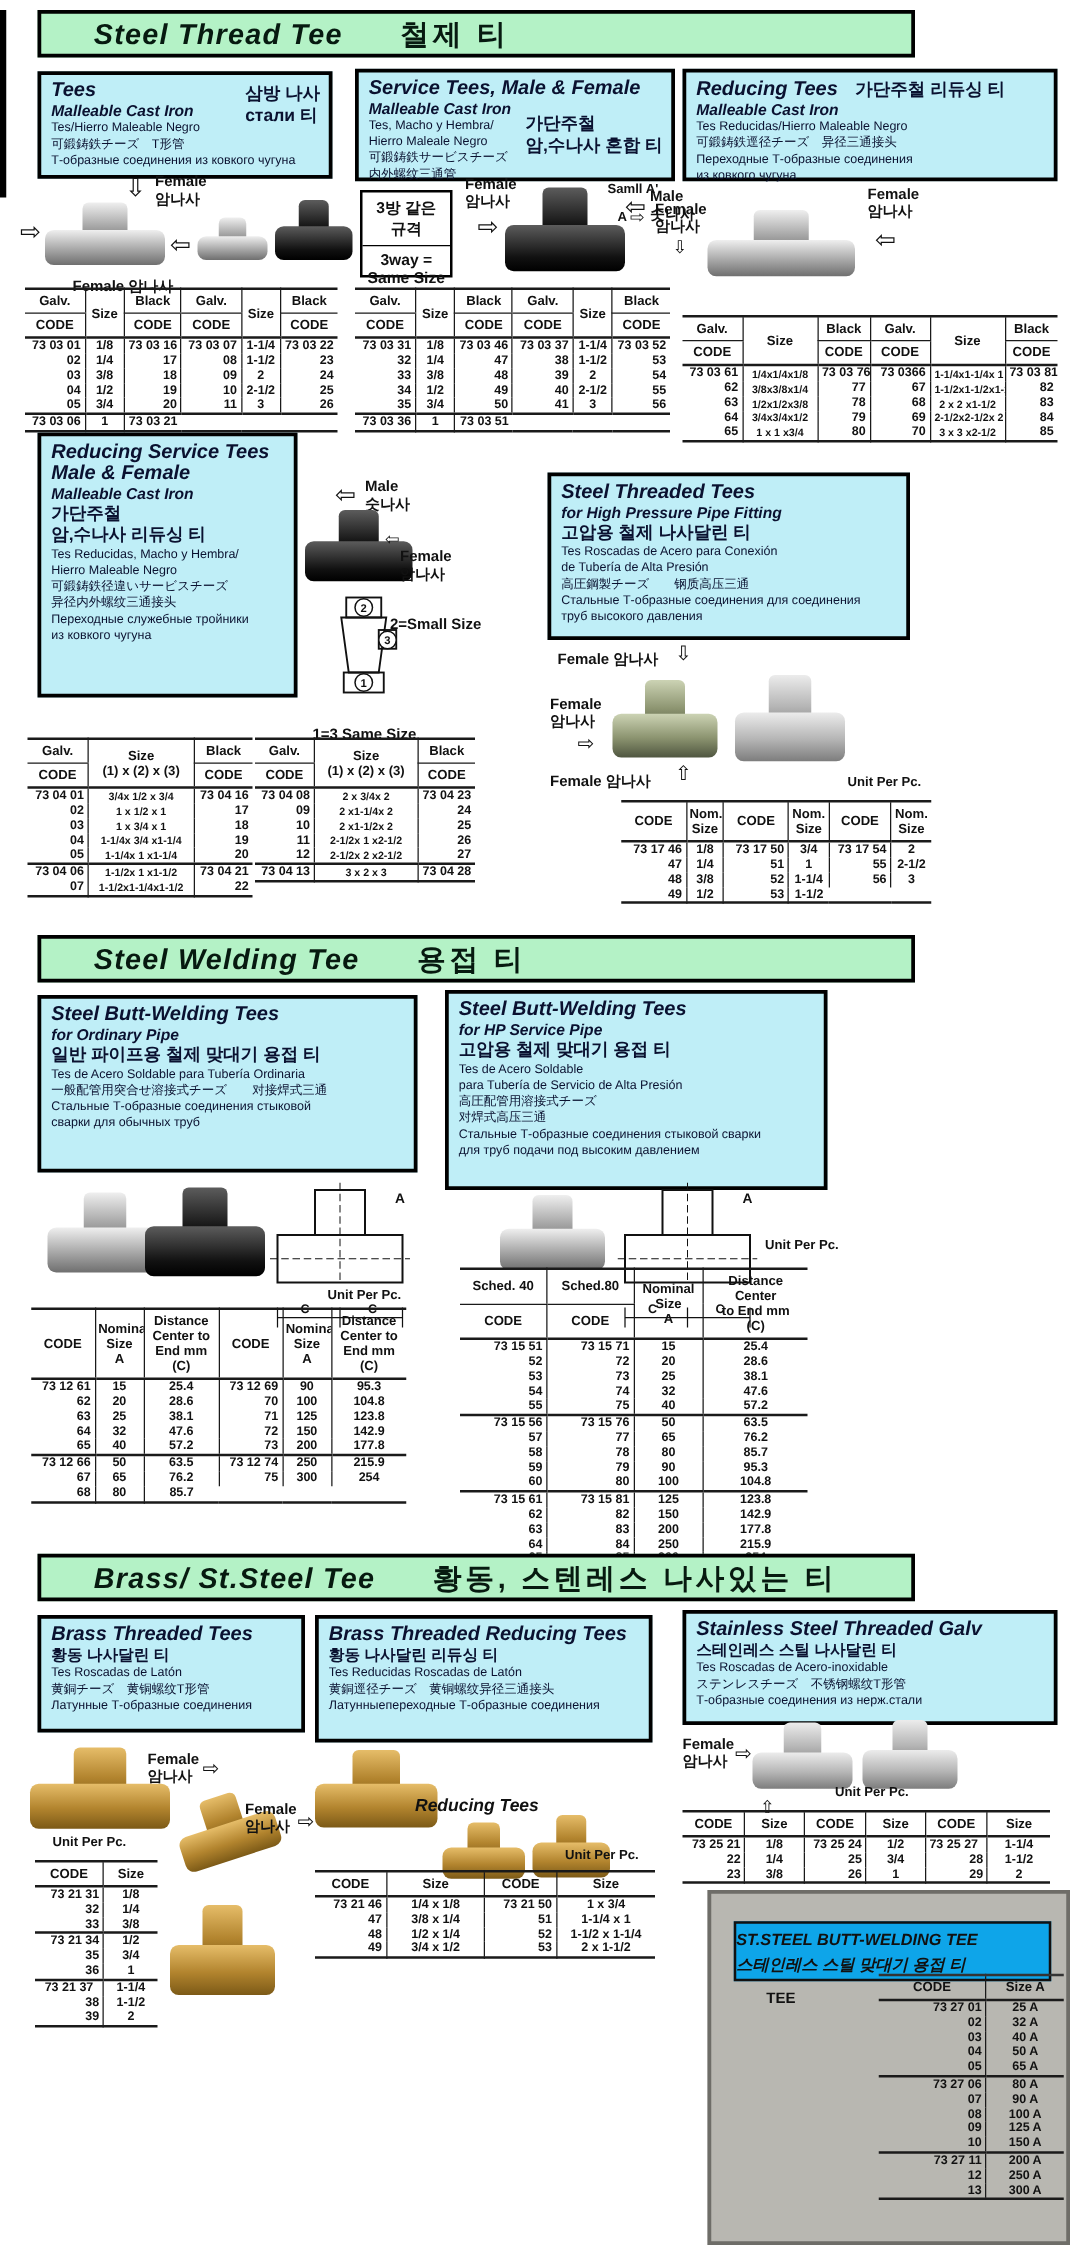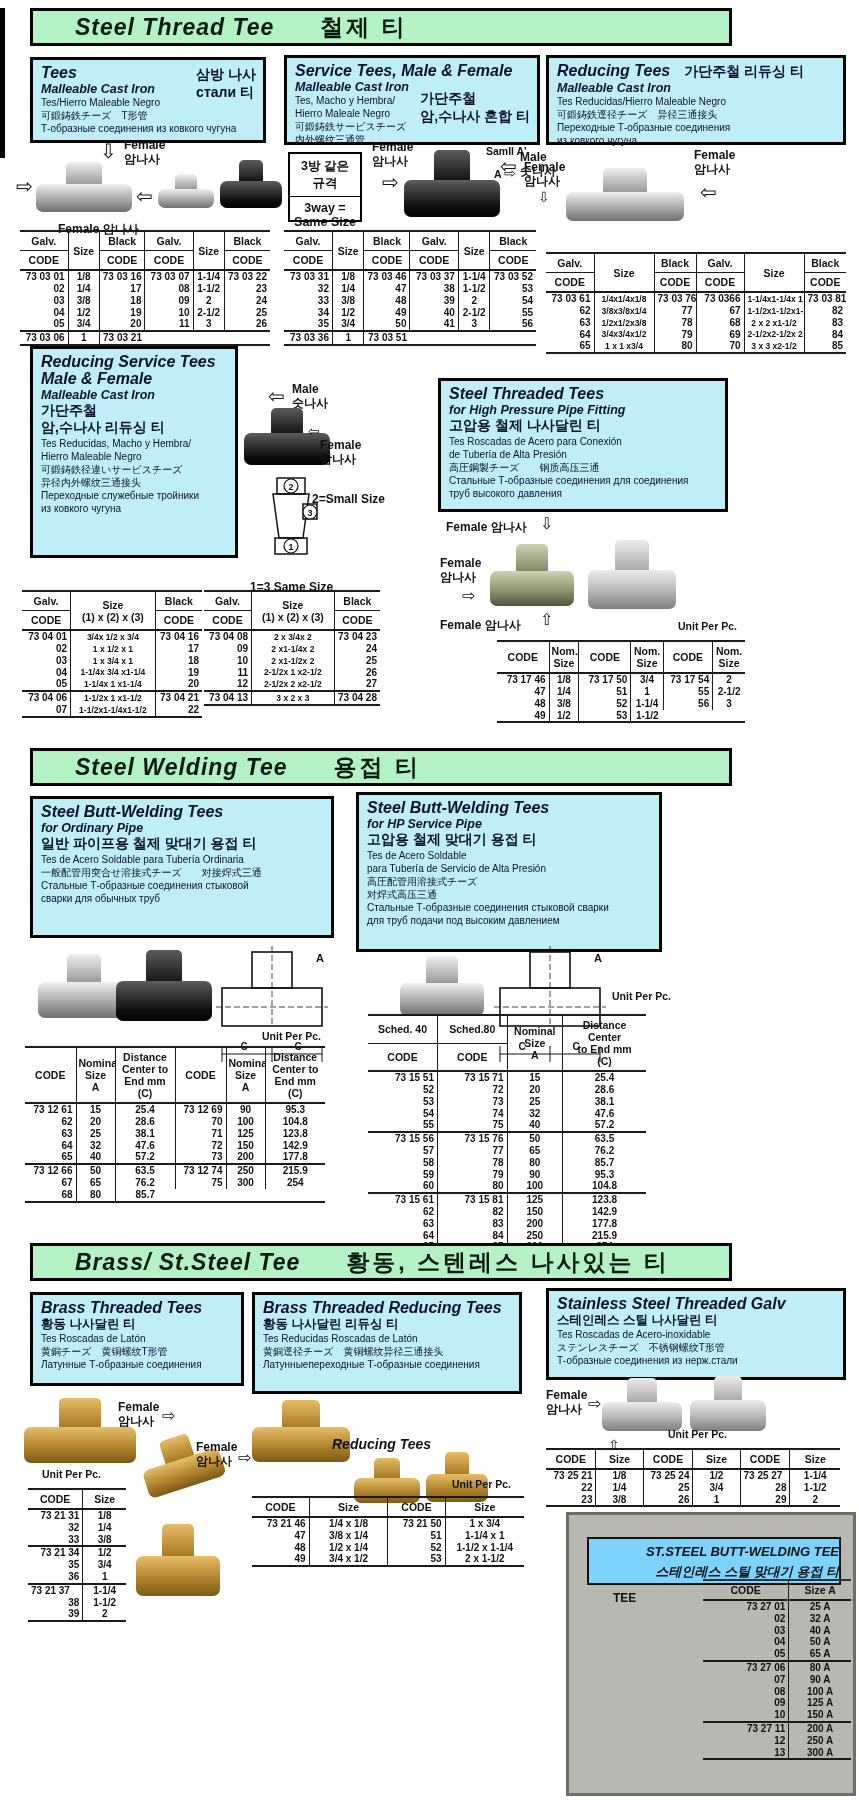--- a/index.html
+++ b/index.html
@@ -48,21 +48,21 @@
   .tee.blk .h,.tee.blk .v{background:linear-gradient(180deg,#5c5c5c 0%,#111 70%,#000 100%);}
   .tee.brass .h,.tee.brass .v{background:linear-gradient(180deg,#e6bd69 0%,#b2842e 55%,#7c5a17 100%);}
   .tee.grn .h,.tee.grn .v{background:linear-gradient(180deg,#ccd3b4 0%,#8c9470 55%,#4f5640 100%);}
   .tee.inx .h,.tee.inx .v{background:linear-gradient(180deg,#ececec 0%,#b5b5b5 55%,#7d7d7d 100%);}
   
   .waybox{background:#fff;border:2.5px solid #000;box-sizing:border-box;text-align:center;
           font-weight:bold;font-size:12.5px;padding-top:4px;}
   .waybox hr{border:none;border-top:1.5px solid #000;margin:4px 0;}
   
   .grey{background:#b8b7b1;border:3px solid #6e6d68;box-sizing:border-box;}
-  .grey .title{background:#7dd3fc;border:2px solid #111;box-sizing:border-box;text-align:right;
+  .grey .title{background:#0ea5e9;border:2px solid #111;box-sizing:border-box;text-align:left;
                font-weight:bold;font-style:italic;font-size:13px;line-height:1.5;padding-top:3px;}
   .grey table.cat{border-top-color:#333;}
   svg text{font-family:"Liberation Sans",sans-serif;font-weight:bold;fill:#111;}
   .bar{background:#000;}
 </style>
 </head>
 <body>
 
 <div id="page">
   <div class="abs bar" style="left:0;top:8;width:5px;height:150px;top:8px"></div>
@@ -971,21 +971,21 @@
           </tr>
           <tr>
             <td style="text-align: right;">35</td>
             <td style="text-align: center;">3/4</td>
           </tr>
           <tr>
             <td style="text-align: right;">36</td>
             <td style="text-align: center;">1</td>
           </tr>
           <tr class="gs">
-            <td style="text-align: left;">73 21 37</td>
+            <td style="text-align: center;">73 21 37</td>
             <td style="text-align: center;">1-1/4</td>
           </tr>
           <tr>
             <td style="text-align: right;">38</td>
             <td style="text-align: center;">1-1/2</td>
           </tr>
           <tr>
             <td style="text-align: right;">39</td>
             <td style="text-align: center;">2</td>
           </tr>

